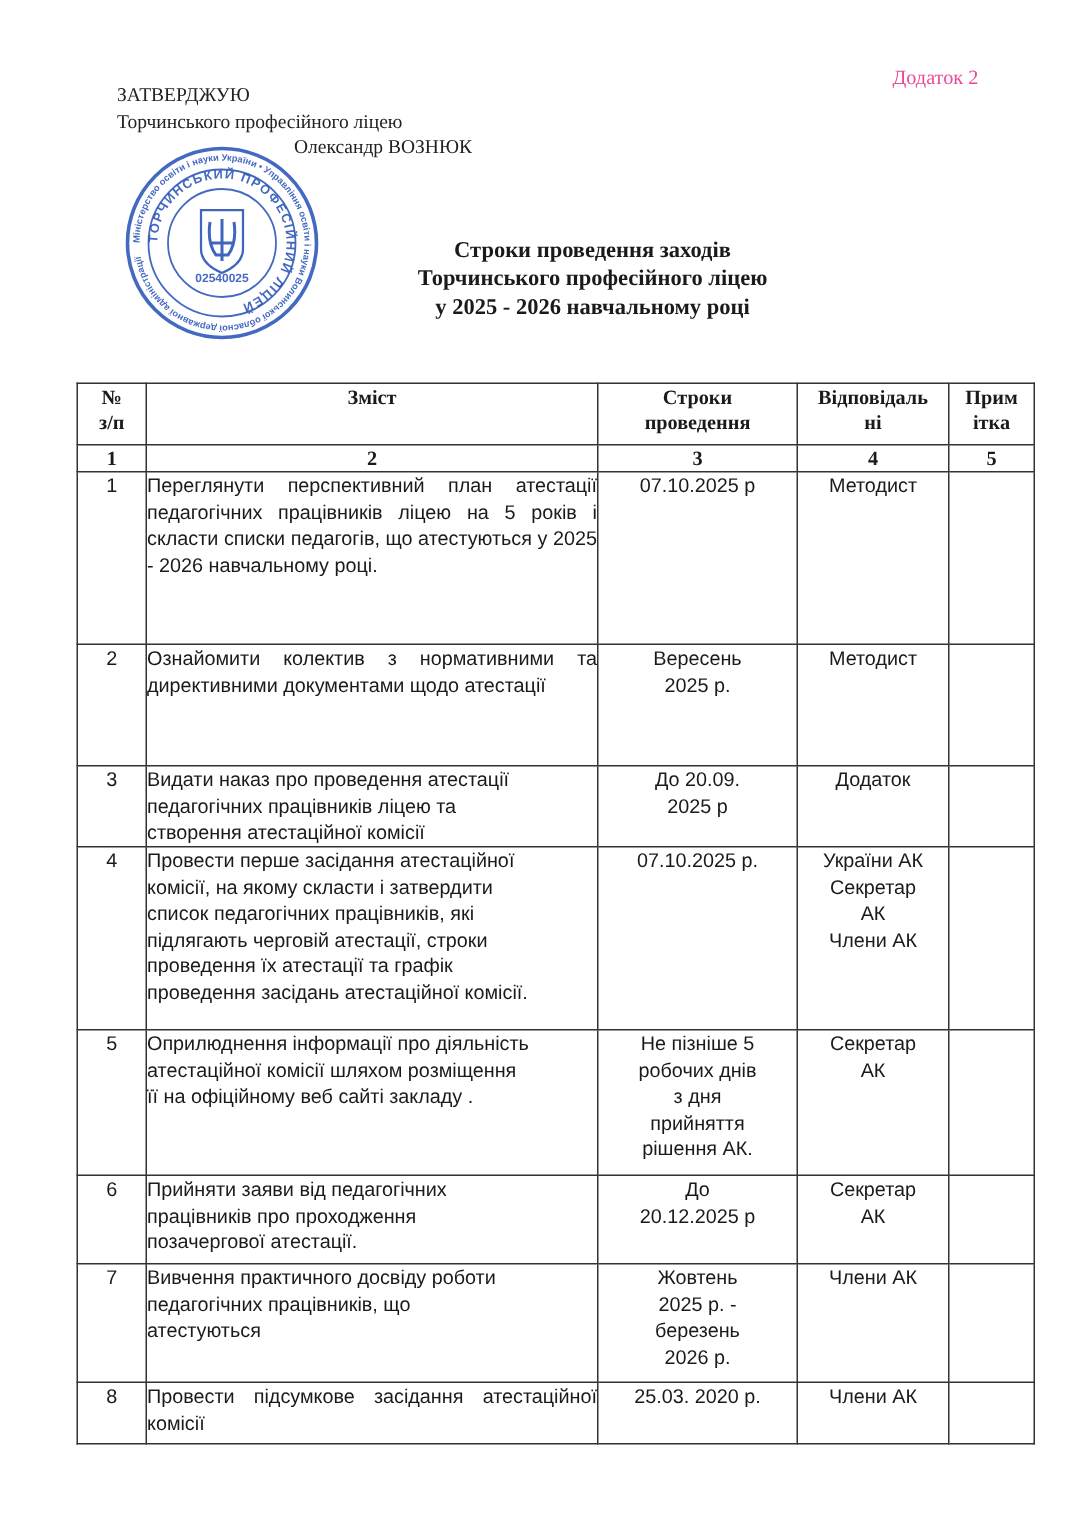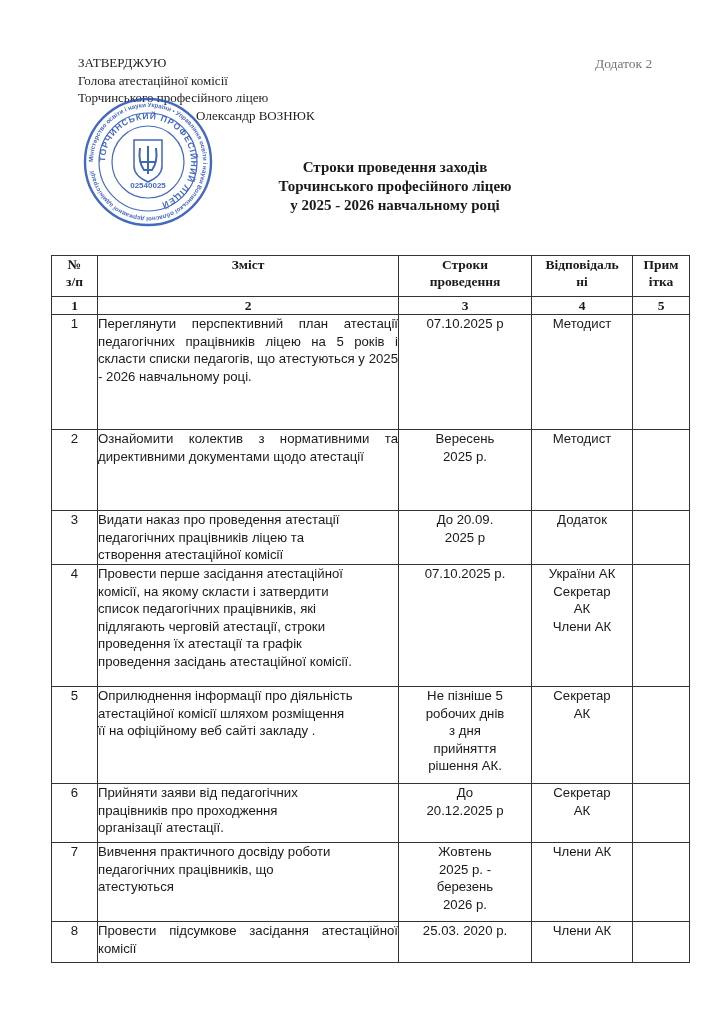--- a/index.html
+++ b/index.html
@@ -3,21 +3,21 @@
   <meta charset="utf-8">
   <style>
     html, body { margin: 0; padding: 0; }
     body {
       width: 724px; height: 1024px; background: #ffffff; position: relative; overflow: hidden;
       font-family: "Liberation Serif", serif; color: #1a1a1a;
     }
     .approve { position: absolute; left: 78px; top: 54px; font-size: 13px; line-height: 17.5px; color: #222; }
     .approve .line { white-space: nowrap; }
     .approve .signer { padding-left: 118px; }
-    .annex { position: absolute; left: 595px; top: 56px; font-size: 13.5px; color: #737373; }
+    .annex { position: absolute; left: 595px; top: 44px; font-size: 13.5px; color: #ec4899; }
     .stamp { position: absolute; left: 82px; top: 96px; width: 132px; height: 132px; }
     .title {
       position: absolute; left: 180px; top: 158px; width: 430px; text-align: center;
       font-weight: bold; font-size: 15px; line-height: 19px; color: #1a1a1a;
     }
     .title .l2 { margin-left: -20px; }
     table.plan {
       position: absolute; left: 51px; top: 255px; width: 638px;
       border-collapse: collapse; table-layout: fixed;
       font-family: "Liberation Sans", sans-serif; font-size: 13.2px; line-height: 17.5px;
@@ -34,21 +34,20 @@
     .r1 td { height: 114px; } .r2 td { height: 80px; } .r3 td { height: 53px; }
     .r4 td { height: 121px; } .r5 td { height: 96px; } .r6 td { height: 58px; }
     .r7 td { height: 78px; } .r8 td { height: 40px; }
     .ml { white-space: pre-line; }
   </style>
 </head>
 <body>
 
 <div class="approve">
   <div class="line">ЗАТВЕРДЖУЮ</div>
-  <div class="line">Голова атестаційної комісії</div>
   <div class="line">Торчинського професійного ліцею</div>
   <div class="line signer">Олександр ВОЗНЮК</div>
 </div>
 
 <div class="annex">Додаток 2</div>
 
 <svg class="stamp" viewBox="0 0 132 132">
   <defs>
     <path id="outerArc" d="M66,66 m-55,0 a55,55 0 1,1 110,0 a55,55 0 1,1 -110,0"></path>
     <path id="innerArc" d="M66,66 m-43,0 a43,43 0 1,1 86,0 a43,43 0 1,1 -86,0"></path>
@@ -158,21 +157,21 @@
 прийняття
 рішення АК.</td>
     <td class="resp ml">Секретар
 АК</td>
     <td></td>
   </tr>
   <tr class="r6">
     <td class="num">6</td>
     <td class="content ml">Прийняти заяви від педагогічних
 працівників про проходження
-організації атестації.</td>
+позачергової атестації.</td>
     <td class="date ml">До
 20.12.2025 р</td>
     <td class="resp ml">Секретар
 АК</td>
     <td></td>
   </tr>
   <tr class="r7">
     <td class="num">7</td>
     <td class="content ml">Вивчення практичного досвіду  роботи
 педагогічних працівників, що

